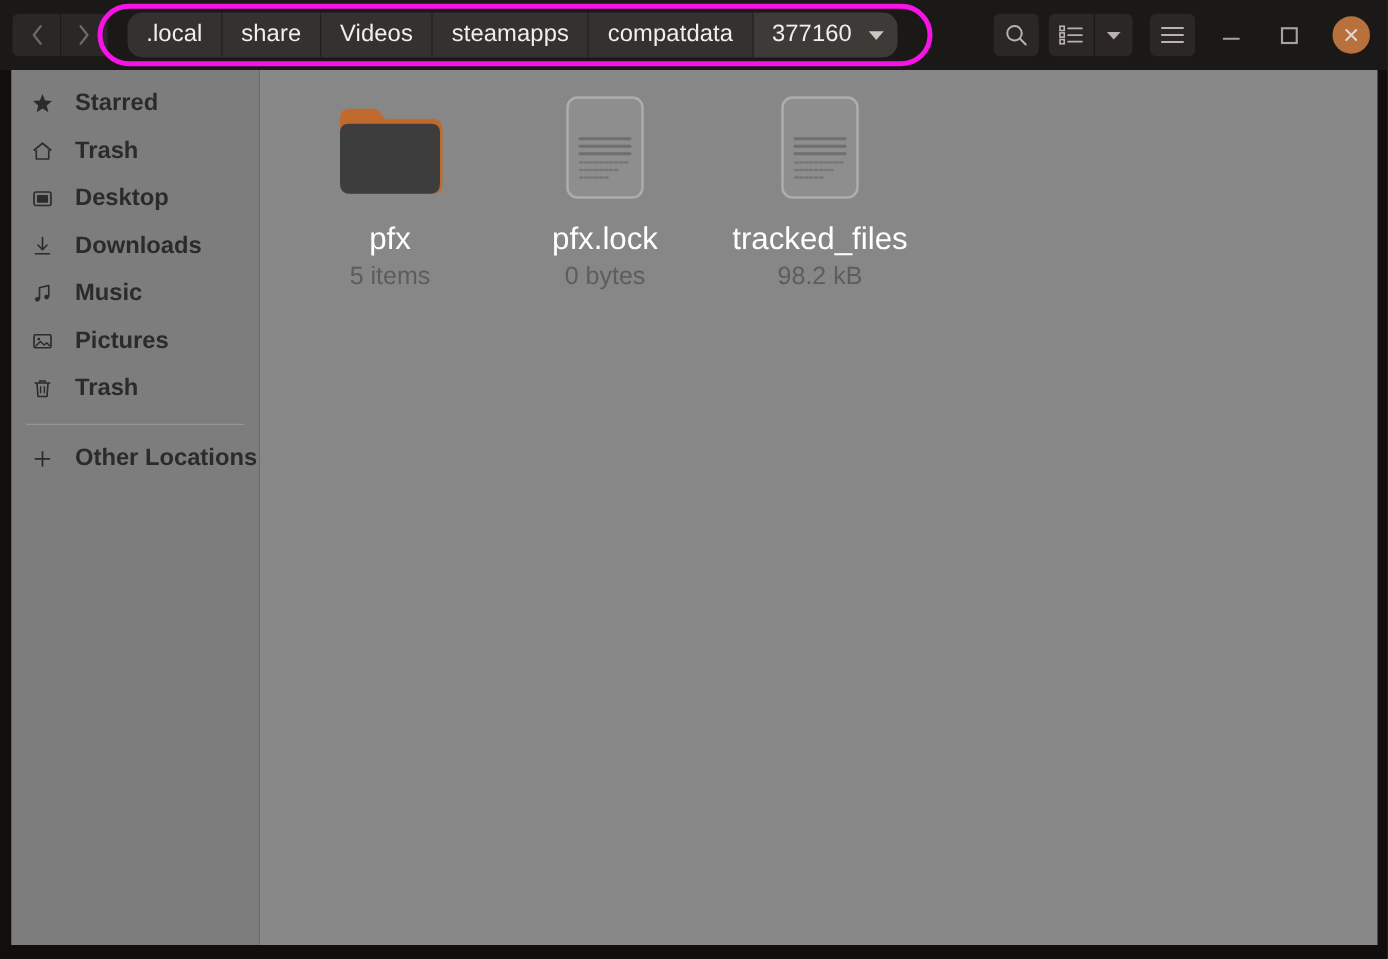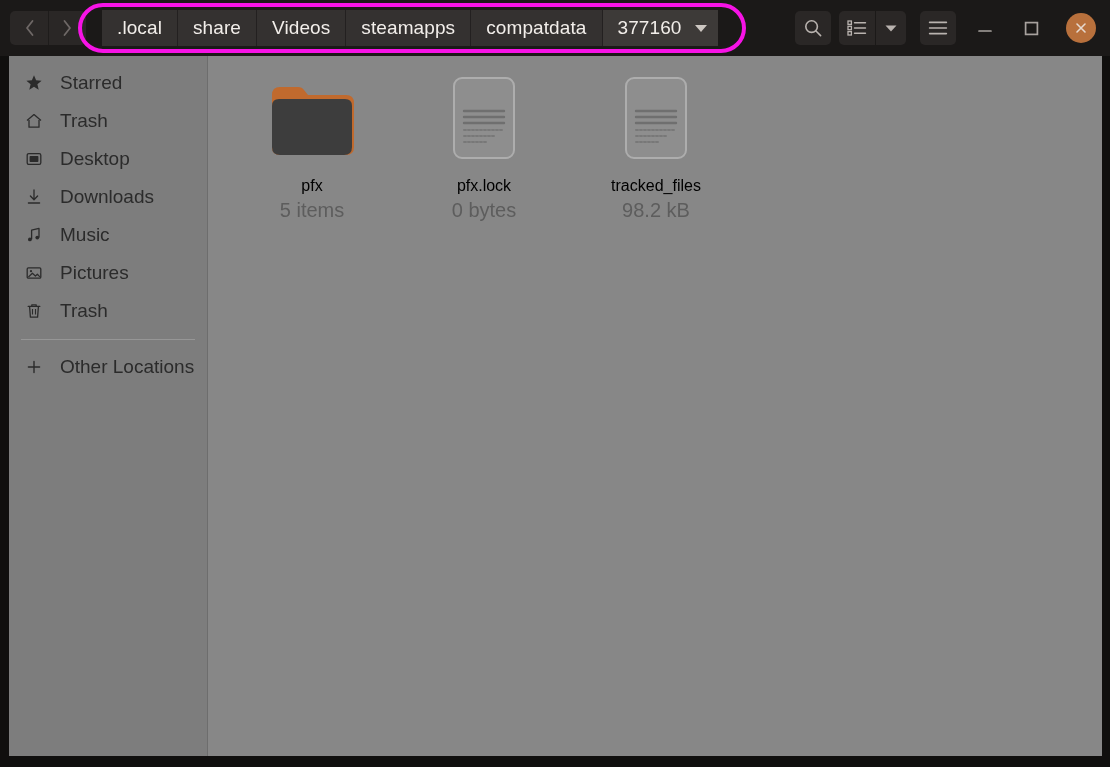--- a/index.html
+++ b/index.html
@@ -54,21 +54,21 @@
   #pathbar-wrap {
     position: relative;
     display: flex;
     align-items: center;
   }
   #pathbar {
     display: flex;
     align-items: stretch;
     height: 36px;
     background: #343130;
-    border-radius: 0;
+    border-radius: 12px;
     overflow: hidden;
   }
   .crumb {
     display: flex;
     align-items: center;
     justify-content: center;
     padding: 0 15px;
     color: #f2eeea;
     font-size: 19px;
     border-right: 1px solid #232020;
@@ -144,20 +144,21 @@
     height: 700px;
     display: flex;
   }
 
   #sidebar {
     width: 199px;
     height: 100%;
     background: #7d7d7d;
     padding-top: 8px;
     border-right: 1px solid #6d6d6d;
+    font-weight: bold;
   }
   .side-item {
     display: flex;
     align-items: center;
     height: 38px;
     padding-left: 16px;
     cursor: pointer;
     color: #2b2b2b;
     font-size: 19px;
   }
@@ -191,22 +192,22 @@
     width: 172px;
     padding-top: 2px;
     display: flex;
     flex-direction: column;
     align-items: center;
     cursor: pointer;
   }
   .ficon { height: 96px; display: flex; align-items: center; justify-content: center; }
   .fname {
     margin-top: 11px;
-    font-size: 16px;
-    color: #000000;
+    font-size: 25px;
+    color: #ffffff;
     text-align: center;
     max-width: 165px;
     overflow: hidden;
     white-space: nowrap;
   }
   .fmeta {
     margin-top: 4px;
     font-size: 20px;
     color: #5d5d5d;
     text-align: center;

